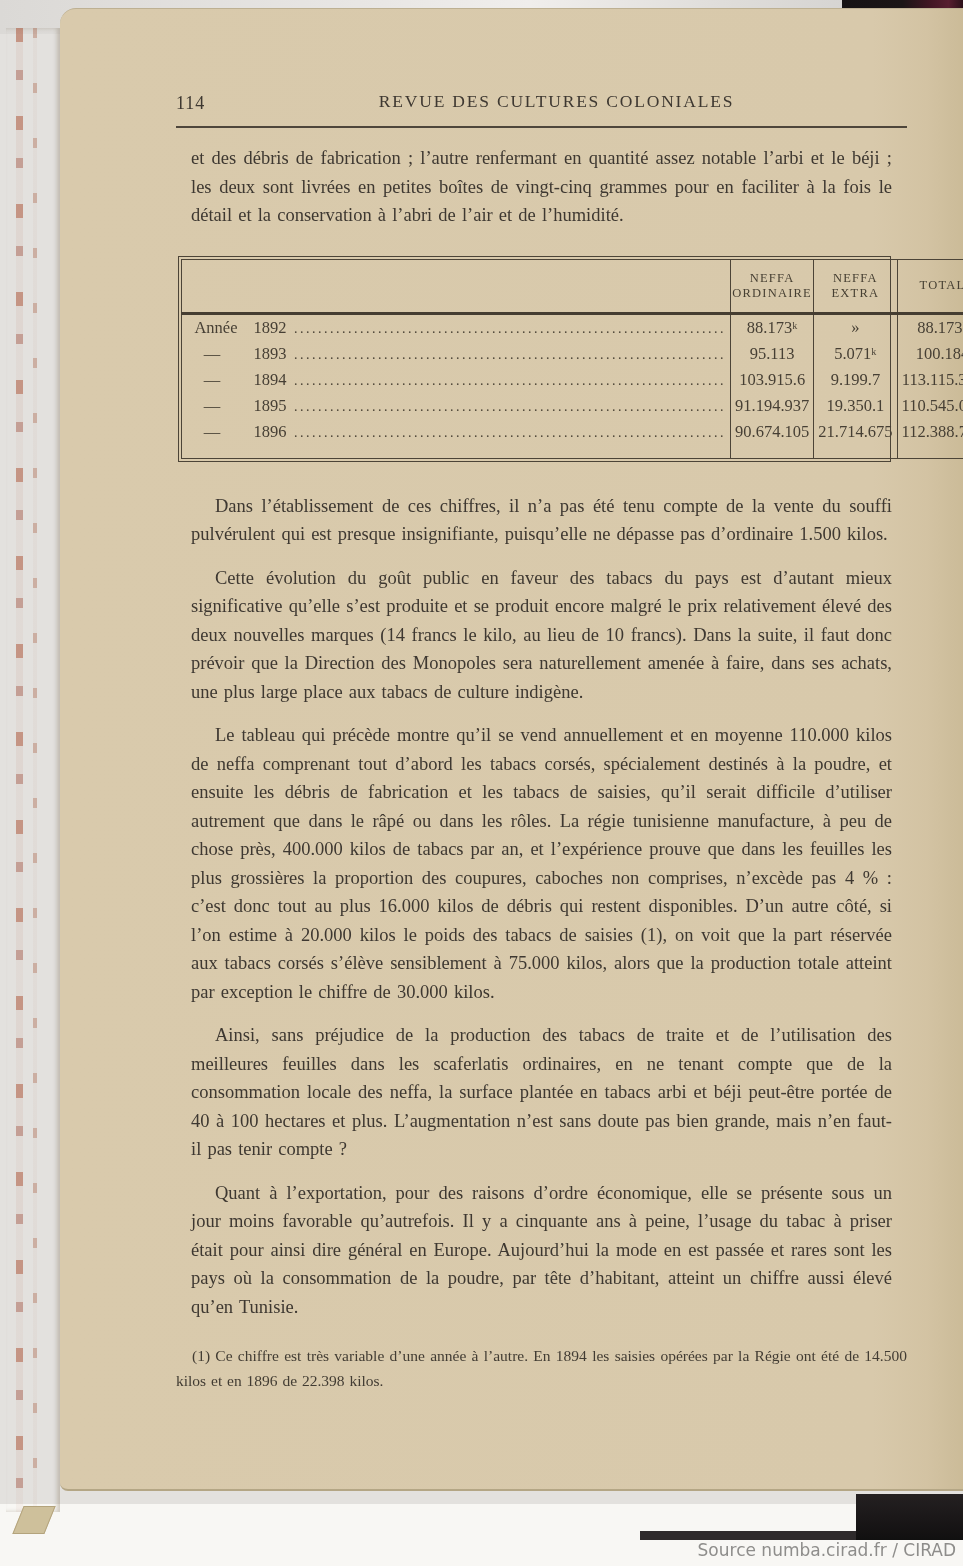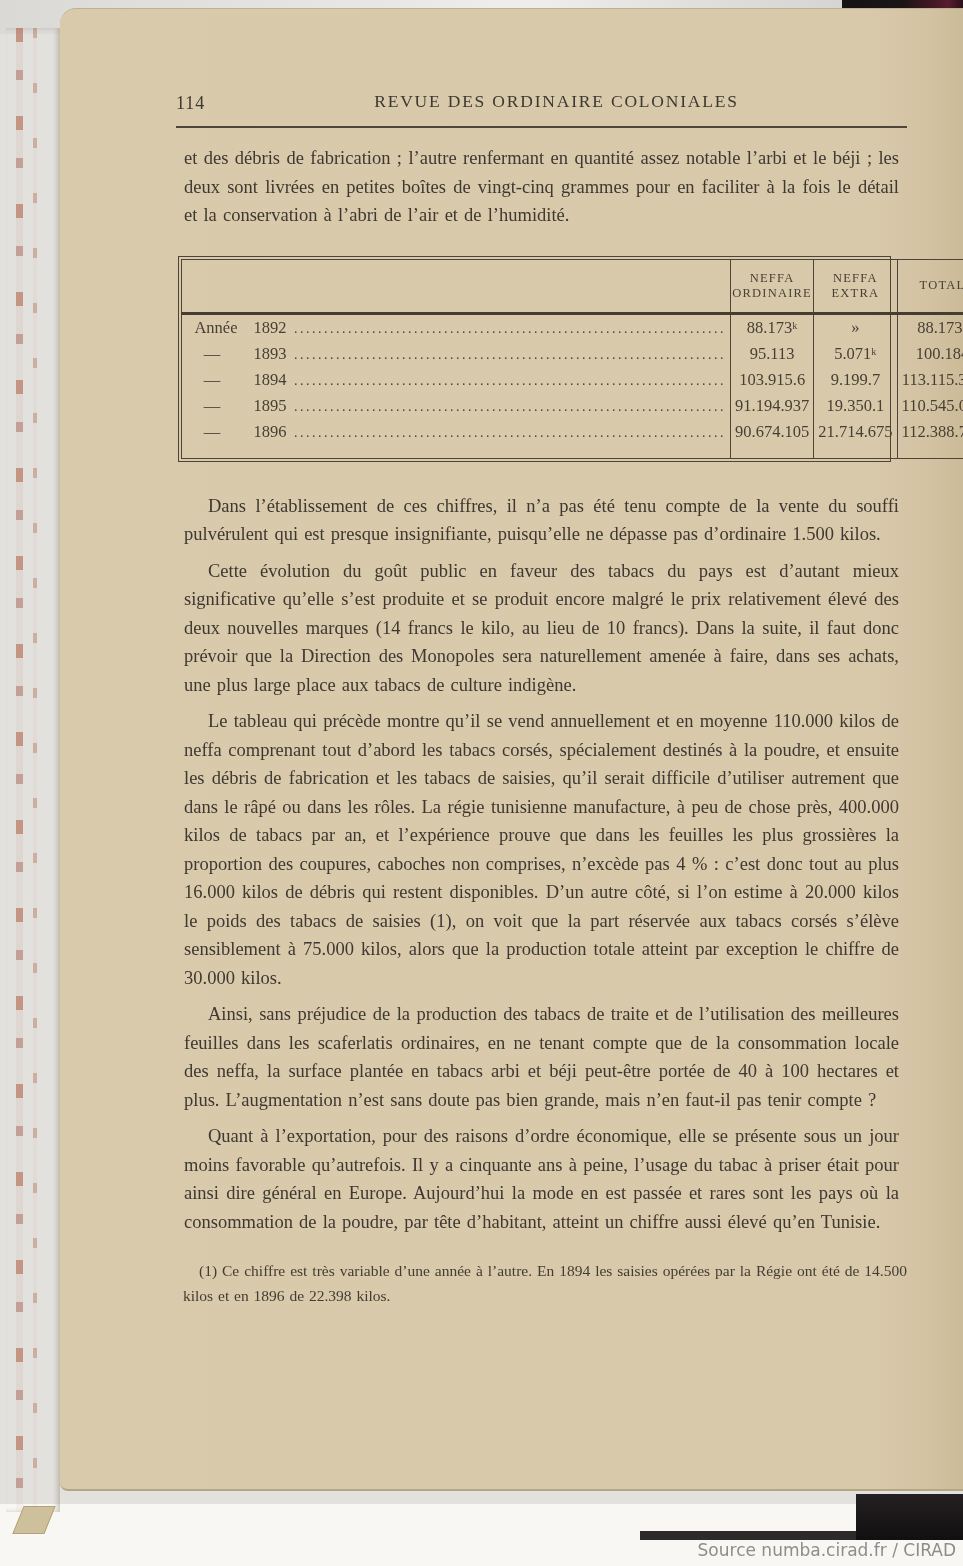--- a/index.html
+++ b/index.html
@@ -32,21 +32,21 @@
   .page{position:absolute;left:60px;top:8px;width:903px;height:1480px;
     background:linear-gradient(90deg,#d9caac 0%,#d8c9ab 90%,#d3c3a3 96%,#cbbb98 100%);
     border-radius:16px 0 0 8px;border-top:1px solid #bdb092;border-bottom:2px solid #b4a685;}
   .content{padding:82px 56px 0 116px;color:#3e3831;}
   
   .header-row{position:relative;height:26px;}
   .pagenum{position:absolute;left:0;top:2px;font-size:18px;letter-spacing:1px;}
   .rhead{text-align:center;font-size:17.5px;letter-spacing:1.8px;padding-left:30px;}
   .head-rule{height:2px;background:#4e463b;margin-top:9px;}
   
-  .textblock p{margin:8px;text-align:justify;font-size:18.5px;line-height:28.5px;word-spacing:1.5px;}
+  .textblock p{margin:15px;text-align:justify;font-size:18.5px;line-height:28.5px;word-spacing:1.5px;}
   .textblock p.indent{text-indent:24px;}
   .textblock{margin-top:16px;}
   .textblock i{font-style:italic;}
   
   .table-outer{margin:26px 16px 30px 2px;border:1.5px solid #4c4437;padding:2px;background:transparent;}
   table.sales{width:100%;border:1.5px solid #4c4437;border-collapse:collapse;}
   table.sales th{font-size:12.5px;letter-spacing:1.2px;font-weight:normal;color:#474033;
     height:50px;vertical-align:middle;text-align:center;border-bottom:3px solid #453d31;}
   table.sales th.c,table.sales td.c{border-left:1.5px solid #4c4437;}
   table.sales td{font-size:16.5px;color:#463f34;text-align:center;padding:1px 4px;line-height:23px;}
@@ -55,21 +55,21 @@
   td.lbl{text-align:left;padding-left:10px;}
   .lblflex{display:flex;align-items:baseline;}
   .prefix{width:60px;flex:0 0 60px;}
   .prefix.dash{text-align:center;width:52px;flex:0 0 52px;padding-right:8px;}
   .year{flex:0 0 48px;}
   .leader{flex:1 1 auto;overflow:hidden;white-space:nowrap;color:#4c4437;}
   .leader::after{content:"........................................................................";
     letter-spacing:2.5px;font-size:14px;}
   
   .footnote{margin-top:22px;font-size:15.5px;line-height:25px;text-align:justify;text-indent:16px;
-    color:#423c33;word-spacing:1px;margin-left:7px;}
+    color:#423c33;word-spacing:1px;}
   
   .credit{position:absolute;top:1540px;right:7px;font-family:"DejaVu Sans","Liberation Sans",sans-serif;
     font-size:17px;color:#8e8d8b;}
 </style>
 </head>
 <body>
 
 <div class="top-strip"></div>
 <div class="bottom-strip"></div>
 <div class="bottom-shadow"></div>
@@ -79,21 +79,21 @@
 </div>
 <div class="dark-top"></div>
 <div class="dark-br"></div>
 <div class="dogear"></div>
 
 <div class="page">
   <div class="content">
 
     <div class="header-row">
       <span class="pagenum">114</span>
-      <div class="rhead">REVUE DES ORDINAIRE COLONIALES</div>
+      <div class="rhead">REVUE DES CULTURES COLONIALES</div>
     </div>
     <div class="head-rule"></div>
 
     <div class="textblock" id="paras-before">
         <p class="">et des débris de fabrication ; l’autre renfermant en quantité assez notable l’arbi et le béji ; les deux sont livrées en petites boîtes de vingt-cinq grammes pour en faciliter à la fois le détail et la conservation à l’abri de l’air et de l’humidité.</p>
       </div>
 
     <div class="table-outer">
       <table class="sales">
         <thead>

